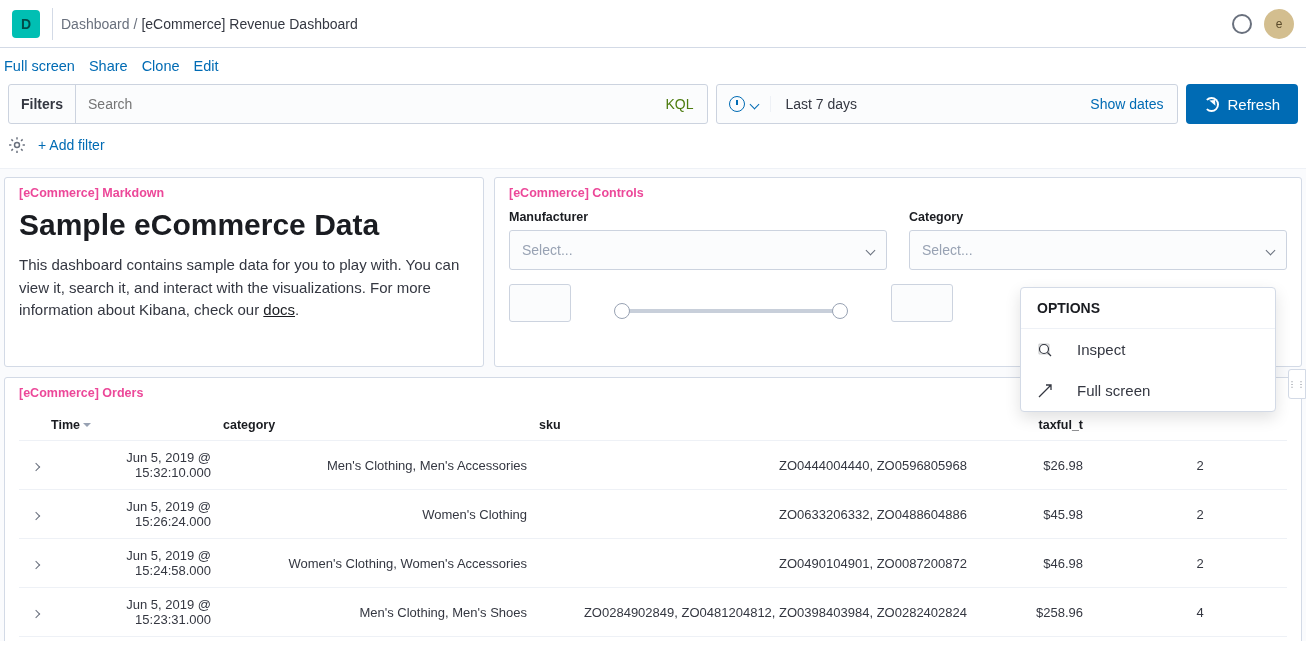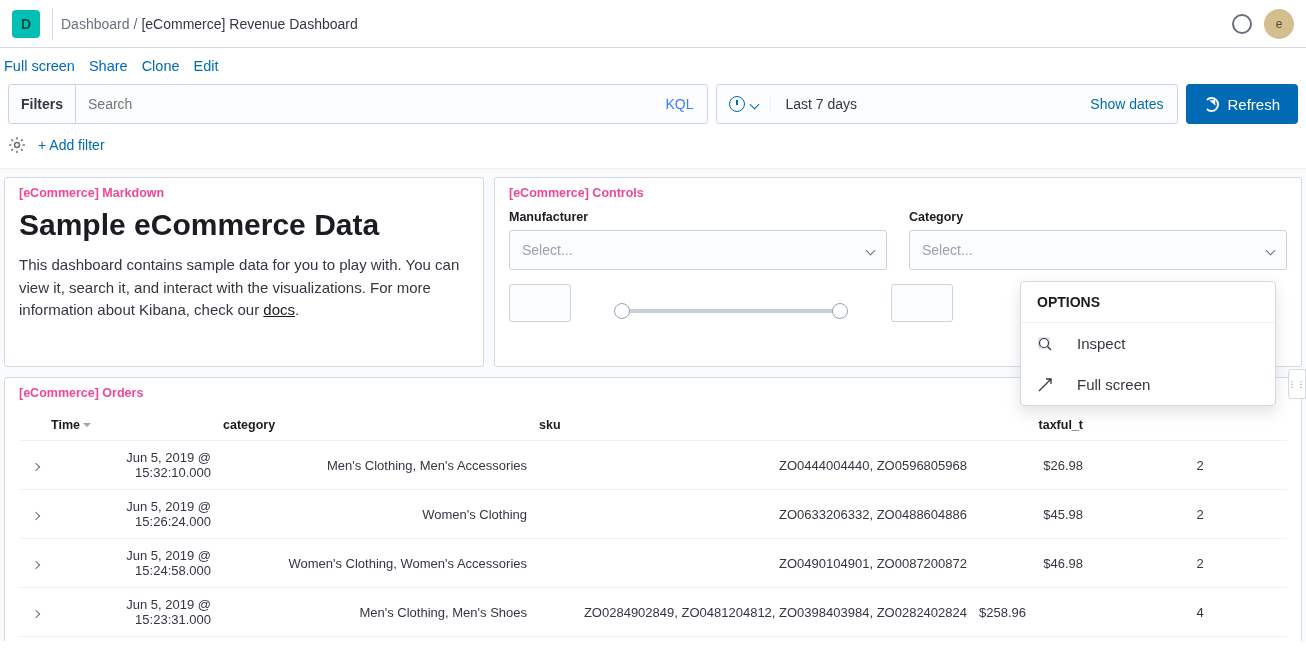--- a/index.html
+++ b/index.html
@@ -61,21 +61,21 @@
   .filter-search-wrap {
     display:flex; flex:1; border:1px solid #ccd3df; background:#fbfcfd; height:40px; border-radius:3px;
   }
   .filters-label {
     display:flex;align-items:center;padding:0 12px;font-weight:600;color:#343741;border-right:1px solid #ccd3df;
   }
   .search-input {
     flex:1;border:none;background:transparent;padding:0 12px;font-size:14px;outline:none;
   }
   .kql {
-    display:flex;align-items:center;padding:0 14px;color:#3b82f6;font-weight:500;
+    display:flex;align-items:center;padding:0 14px;color:#4d7c0f;font-weight:500;
   }
   .datebox {
     display:flex;align-items:center;height:40px;border:1px solid #ccd3df;border-radius:3px;background:#fbfcfd;
     flex: none; width: 462px;
   }
   .date-icon-seg {
     display:flex;align-items:center;gap:6px;padding:0 12px;border-right:1px solid #eef1f6;color:#006BB4;
   }
   .clock {
     width:16px;height:16px;border:1.6px solid #006BB4;border-radius:50%;position:relative;display:inline-block;
@@ -158,21 +158,21 @@
   }
   .expand-ic {
     display:inline-block;border-style:solid;border-width:1.5px 1.5px 0 0;width:6px;height:6px;transform:rotate(45deg);color:#69707D;
   }
   .th-time .sort-ic { display:inline-block;margin-left:3px;border:4px solid transparent;border-top-color:#98A2B3;transform:translateY(2px); }
 
   
   .popover {
     position:absolute;
     right:30px;
-    top:112px;
+    top:118px;
     width:256px;
     background:#fff;border:1px solid #D3DAE6;border-radius:4px;
     box-shadow:0 6px 16px rgba(0,0,0,.12);
     overflow:hidden;
     z-index:10;
   }
   .popover-hd {
     padding:12px 16px;font-weight:700;font-size:14px;color:#1a1c21;border-bottom:1px solid #eef1f6;
   }
   .pop-item {
@@ -311,21 +311,21 @@
             <td>Women's Clothing, Women's Accessories</td>
             <td>ZO0490104901, ZO0087200872</td>
             <td style="text-align:right;padding-right:30px">$46.98</td>
             <td style="text-align:center">2</td>
           </tr>
           <tr>
             <td><span class="expand-ic"></span></td>
             <td>Jun 5, 2019 @ 15:23:31.000</td>
             <td>Men's Clothing, Men's Shoes</td>
             <td>ZO0284902849, ZO0481204812, ZO0398403984, ZO0282402824</td>
-            <td style="text-align:left;padding-right:30px">$258.96</td>
+            <td style="text-align:right;padding-right:30px">$258.96</td>
             <td style="text-align:center">4</td>
           </tr>
           <tr>
             <td></td>
             <td>Jun 5, 2019 @ 15:19:12.000</td>
             <td>Men's Shoes, Men's Clothing</td>
             <td>ZO0519005190, ZO0610206102, ZO0514405144, ZO0586505865</td>
             <td style="text-align:right;padding-right:30px">$97.96</td>
             <td style="text-align:center">4</td>
           </tr>

